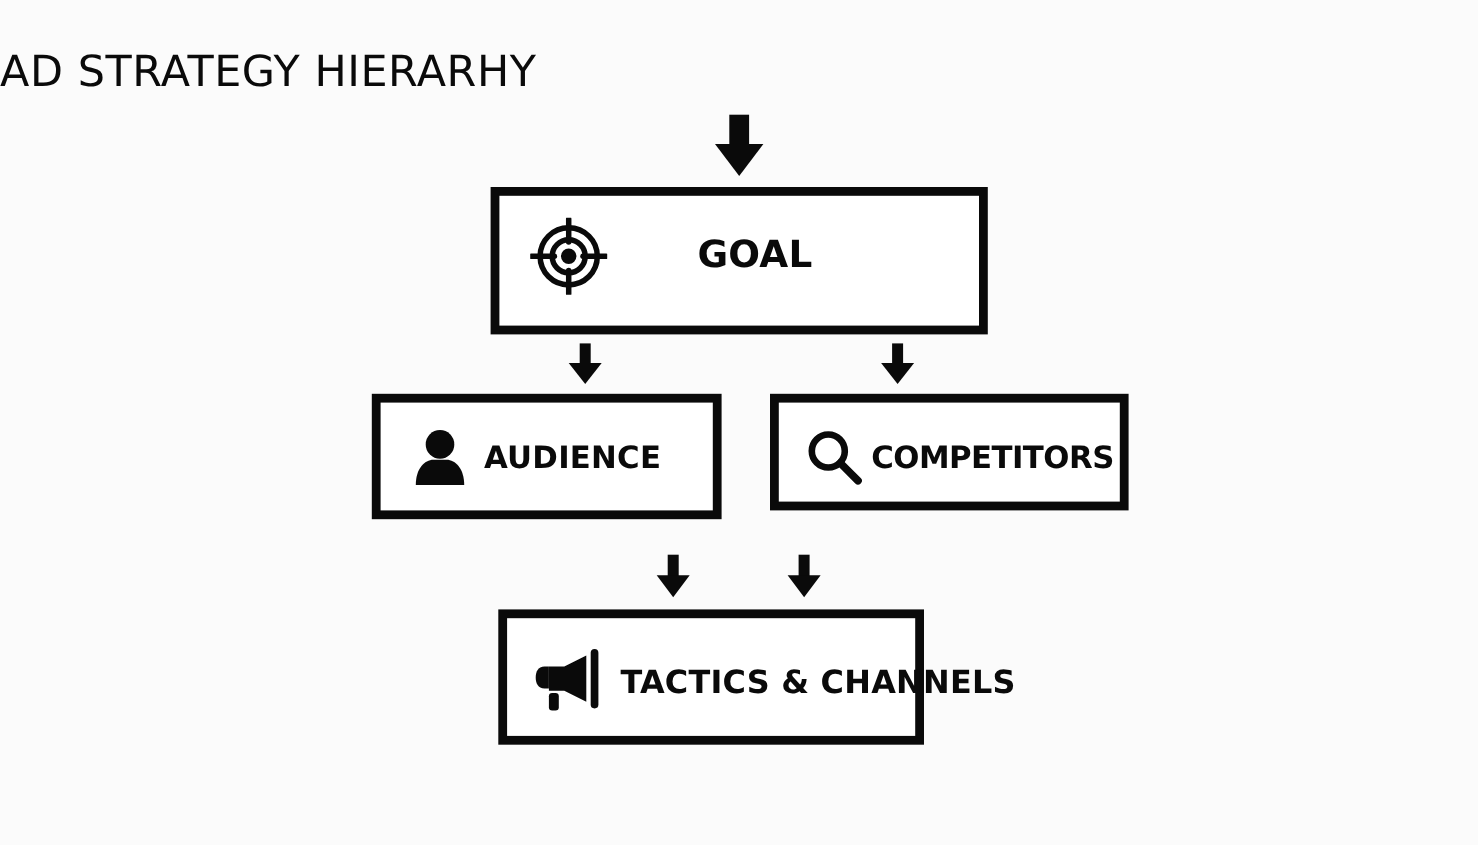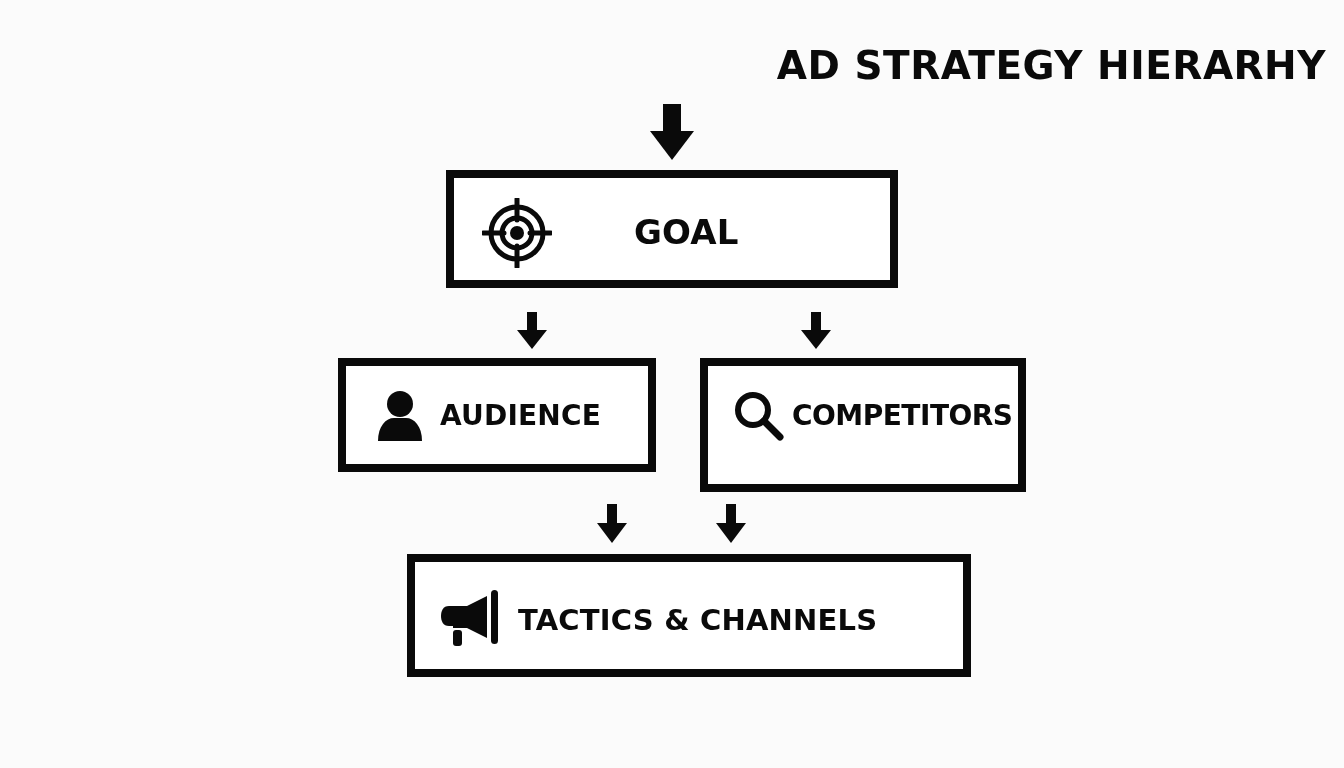--- a/index.html
+++ b/index.html
@@ -13,23 +13,23 @@
     body {
       position: relative;
       font-family: "DejaVu Sans", "Liberation Sans", sans-serif;
       color: #0a0a0a;
     }
     .title {
       position: absolute;
       left: 0;
       width: 1326px;
       top: 40px;
-      text-align: right;
+      text-align: left;
       font-size: 39px;
-      font-weight: bold;
+      font-weight: normal;
       letter-spacing: 0.5px;
       line-height: 52px;
     }
     .box {
       position: absolute;
       box-sizing: border-box;
       border: 8px solid #0a0a0a;
       background: #ffffff;
       display: flex;
       align-items: center;
@@ -42,36 +42,36 @@
     .box .icon {
       position: absolute;
       display: block;
     }
     .arrow {
       position: absolute;
       display: block;
     }
 
     
-    #goal-box { left: 446px; top: 170px; width: 452px; height: 118px; }
+    #goal-box { left: 446px; top: 170px; width: 452px; height: 134px; }
     #goal-box .icon { left: 28px; top: 20px; width: 70px; height: 70px; }
     #goal-box .label { position: absolute; left: 180px; top: 32px; font-size: 34px; line-height: 44px; }
 
     
     #audience-box { left: 338px; top: 358px; width: 318px; height: 114px; }
     #audience-box .icon { left: 30px; top: 24px; width: 48px; height: 52px; }
     #audience-box .label { position: absolute; left: 94px; top: 30px; font-size: 28px; line-height: 40px; }
 
     
-    #competitors-box { left: 700px; top: 358px; width: 326px; height: 134px; }
+    #competitors-box { left: 700px; top: 358px; width: 326px; height: 106px; }
     #competitors-box .icon { left: 25px; top: 24px; width: 52px; height: 52px; }
     #competitors-box .label { position: absolute; left: 84px; top: 30px; font-size: 28px; line-height: 40px; letter-spacing: -0.5px; }
 
     
-    #tactics-box { left: 407px; top: 554px; width: 564px; height: 123px; }
+    #tactics-box { left: 453px; top: 554px; width: 387px; height: 123px; }
     #tactics-box .icon { left: 24px; top: 28px; width: 60px; height: 58px; }
     #tactics-box .label { position: absolute; left: 103px; top: 38px; font-size: 29px; line-height: 40px; }
   </style>
 </head>
 <body>
 
 <div class="title">AD STRATEGY HIERARHY</div>
 
 <svg class="arrow" style="left:648px; top:104px; width:48px; height:58px;" viewBox="0 0 48 58">
   <rect x="15" y="0" width="18" height="28" fill="#0a0a0a"></rect>

